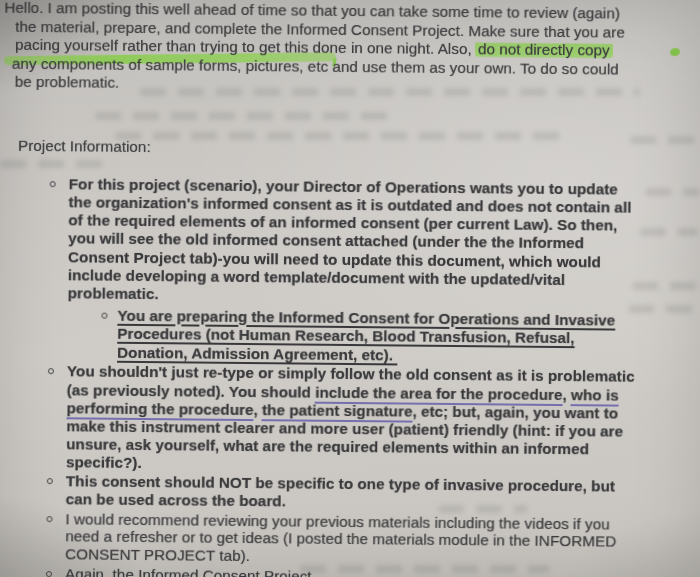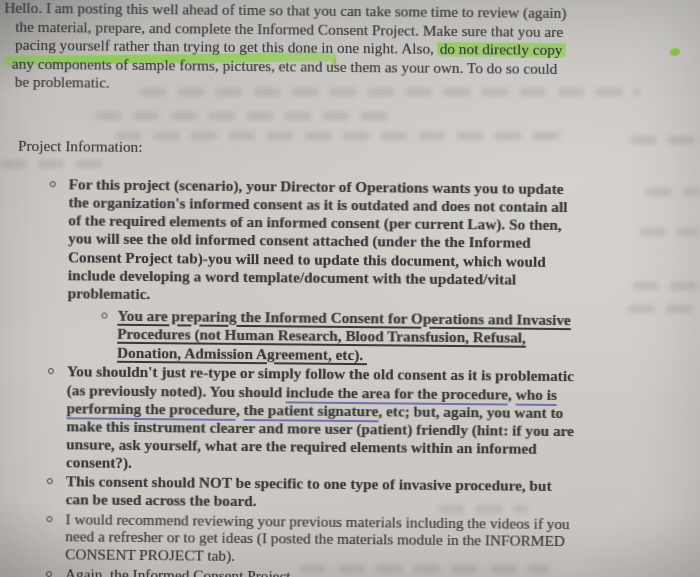--- a/index.html
+++ b/index.html
@@ -5,21 +5,21 @@
   html,body{margin:0;padding:0;background:#888;}
   #shot{
     position:relative;width:700px;height:577px;overflow:hidden;
     background-color:#c7c5c1;
     background-image:
       radial-gradient(90% 70% at 80% 30%, rgba(255,255,255,.16), rgba(255,255,255,0) 60%),
       radial-gradient(55% 38% at -6% -4%, rgba(30,30,28,.34), rgba(30,30,28,0) 55%),
       radial-gradient(45% 30% at -4% 102%, rgba(30,30,28,.20), rgba(30,30,28,0) 55%),
       radial-gradient(40% 25% at 104% 103%, rgba(30,30,28,.12), rgba(30,30,28,0) 60%),
       linear-gradient(178deg,#c2c0bc,#ccc9c5 35%,#cfccc7 60%,#c8c5c0);
-    font-family:Liberation Serif, serif;
+    font-family:Liberation Sans, sans-serif;
     color:#3e3e40;
   }
   #vignette{position:absolute;inset:0;pointer-events:none;
     box-shadow:inset 0 0 70px rgba(0,0,0,.14);}
   
   #content{
     position:absolute;inset:0;
     transform:rotate(0.55deg);
     transform-origin:350px 260px;
     filter:blur(0.22px);
@@ -131,21 +131,21 @@
           <div class="line"><span class="seg">Procedures (not Human Research, Blood Transfusion, Refusal,</span></div>
           <div class="line"><span class="seg">Donation, Admission Agreement, etc). </span></div>
         </div>
         <div class="block blk-b2 bullet lv1 bold">
           <span class="marker"></span>
           <div class="line"><span class="seg">You shouldn't just re-type or simply follow the old consent as it is problematic</span></div>
           <div class="line"><span class="seg">(as previously noted). You should </span><span class="seg pu">include the area for the procedure</span><span class="seg">, </span><span class="seg pu">who is</span></div>
           <div class="line"><span class="seg pu">performing the procedure</span><span class="seg">, </span><span class="seg pu">the patient signature</span><span class="seg">, etc; but, again, you want to</span></div>
           <div class="line"><span class="seg">make this instrument clearer and more user (patient) friendly (hint: if you are</span></div>
           <div class="line"><span class="seg">unsure, ask yourself, what are the required elements within an informed</span></div>
-          <div class="line"><span class="seg">consent?).</span></div>
+          <div class="line"><span class="seg">specific?).</span></div>
         </div>
         <div class="block blk-b3 bullet lv1 bold">
           <span class="marker"></span>
           <div class="line"><span class="seg">This consent should NOT be specific to one type of invasive procedure, but</span></div>
           <div class="line"><span class="seg">can be used across the board.</span></div>
         </div>
         <div class="block blk-b4 bullet lv1">
           <span class="marker"></span>
           <div class="line"><span class="seg">I would recommend reviewing your previous materials including the videos if you</span></div>
           <div class="line"><span class="seg">need a refresher or to get ideas (I posted the materials module in the INFORMED</span></div>

